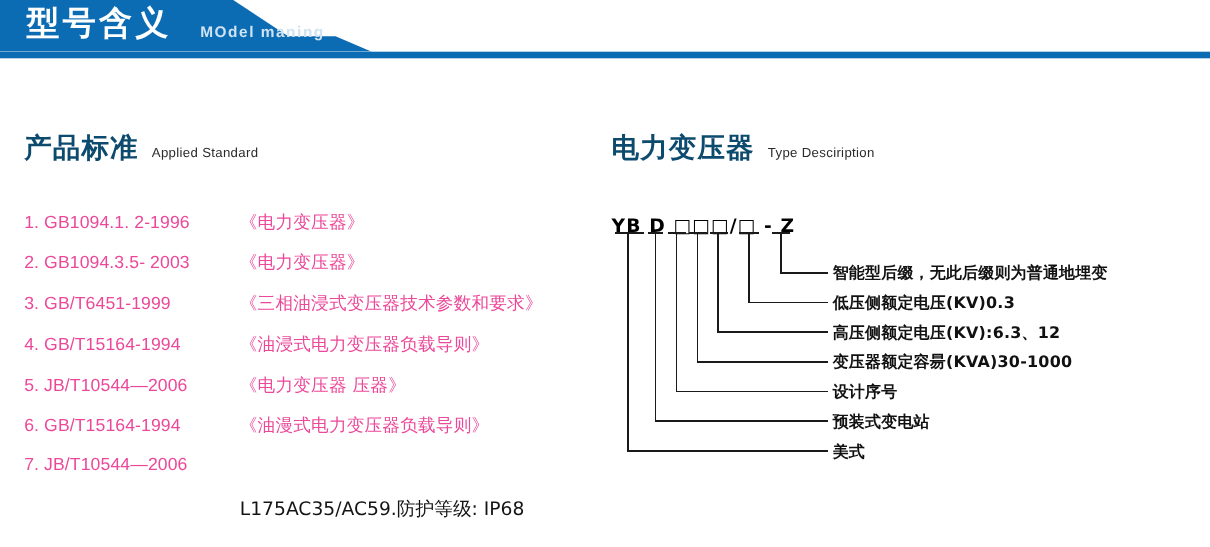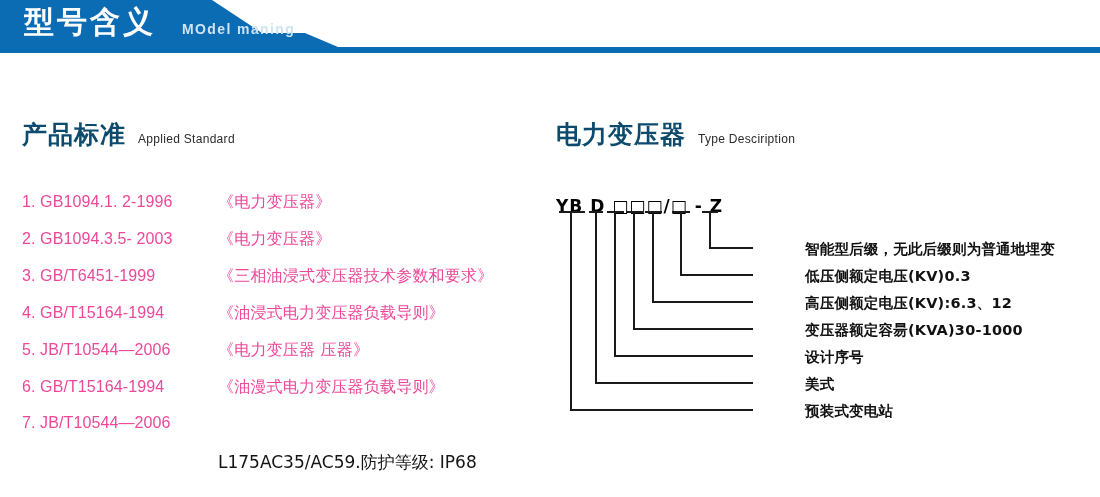--- a/index.html
+++ b/index.html
@@ -150,21 +150,20 @@
   .lead-labels { position: absolute; left: 757px; top: 236px; width: 340px; }
   .lead-label {
     height: 27px;
     line-height: 27px;
     font-size: 14.5px;
     font-weight: 700;
     color: #111111;
     white-space: nowrap;
     letter-spacing: 0.2px;
     font-family: "DejaVu Sans", "Liberation Sans", sans-serif;
-    margin-left: 48px;
   }
 </style>
 </head>
 <body>
 
 <div id="page">
 
   <div class="banner">
     <div class="banner-shape"></div>
     <div class="banner-title-cn">型号含义</div>
@@ -241,17 +240,17 @@
       <path d="M571 212 L571 410 L753 410"></path>
     </g>
   </svg>
 
   <div class="lead-labels">
     <div class="lead-label">智能型后缀，无此后缀则为普通地埋变</div>
     <div class="lead-label">低压侧额定电压(KV)0.3</div>
     <div class="lead-label">高压侧额定电压(KV):6.3、12</div>
     <div class="lead-label">变压器额定容昜(KVA)30-1000</div>
     <div class="lead-label">设计序号</div>
+    <div class="lead-label">预装式变电站</div>
     <div class="lead-label">美式</div>
-    <div class="lead-label">预装式变电站</div>
   </div>
 
 </div>
 
 </body></html>

